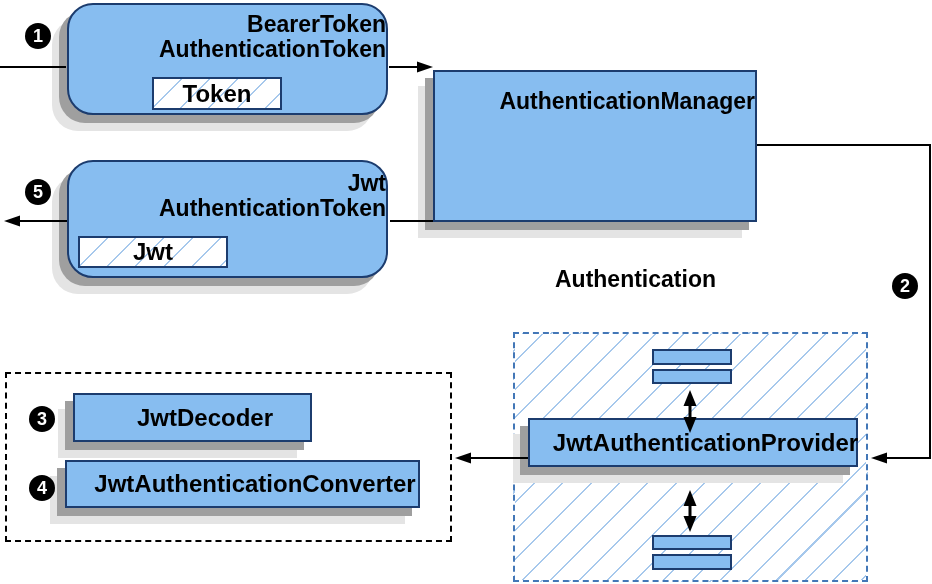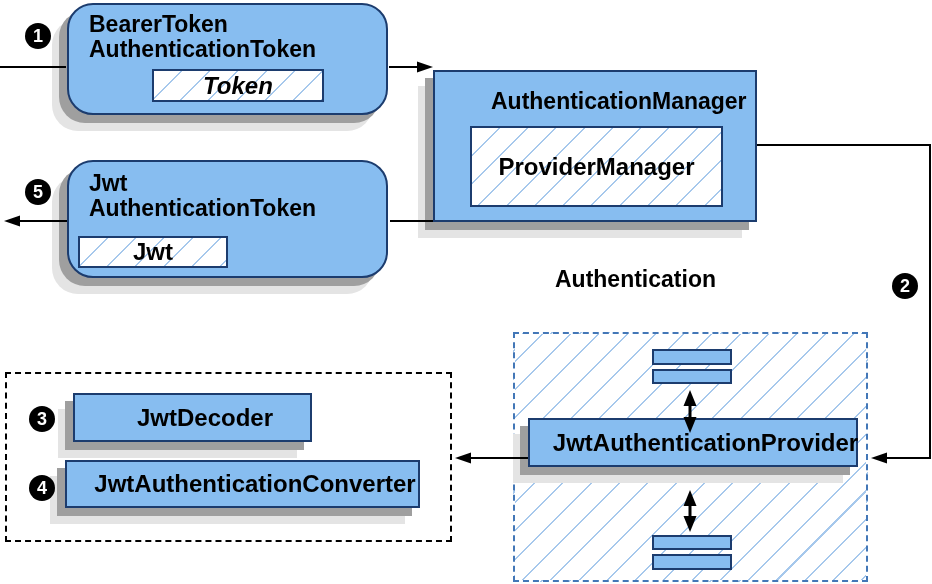--- a/index.html
+++ b/index.html
@@ -19,21 +19,21 @@
   .node {
     position: absolute;
     background: #87bdf0;
     border: 2px solid #1c3c6e;
     box-shadow: -8px 8px 0 #9f9f9f, -15px 16px 0 #e4e4e4;
     z-index: 10;
   }
   .rounded { border-radius: 26px; }
 
   .node-title {
-    text-align: left;
+    text-align: right;
     font-size: 23px;
     line-height: 25px;
     margin-left: 20px;
   }
 
   
   .hatch-field {
     position: absolute;
     border: 2px solid #1c3c6e;
     background: repeating-linear-gradient(135deg, #ffffff 0 18.5px, #a6c8ec 18.5px 20px);
@@ -105,21 +105,21 @@
     z-index: 50;
     pointer-events: none;
   }
 
   
   .bearer-node   { left: 67px;  top: 3px;   width: 321px; height: 112px; padding-top: 7px; }
   .authmgr-node  { left: 433px; top: 70px;  width: 324px; height: 152px; }
   .authmgr-title { margin-top: 17px; padding-left: 36px; }
   .jwt-node      { left: 67px;  top: 160px; width: 321px; height: 118px; padding-top: 9px; }
 
-  .token-field      { left: 152px; top: 69px;  width: 172px; height: 33px; font-style: italic; }
+  .token-field      { left: 152px; top: 77px;  width: 130px; height: 33px; }
   .providermanager-field { left: 470px; top: 126px; width: 253px; height: 81px; }
   .jwtfield         { left: 78px;  top: 236px; width: 150px; height: 32px; }
   .authorities-field{ left: 237px; top: 236px; width: 138px; height: 32px; font-size: 23px; }
 
   .provider-node { left: 528px; top: 418px; width: 330px; height: 49px; font-size: 24px; }
   .decoder-node  { left: 73px;  top: 393px; width: 239px; height: 49px; font-size: 24px; }
   .converter-node{ left: 65px;  top: 460px; width: 355px; height: 48px; font-size: 24px; text-align: right; }
 
   .bar-1 { left: 652px; top: 349px; }
   .bar-2 { left: 652px; top: 369px; height: 15px; }
@@ -143,21 +143,20 @@
 
   <div class="node rounded bearer-node">
     <div class="node-title">BearerToken</div>
     <div class="node-title">AuthenticationToken</div>
   </div>
   <div class="hatch-field token-field">Token</div>
 
   <div class="node authmgr-node">
     <div class="node-title authmgr-title">AuthenticationManager</div>
   </div>
-  <div class="hatch-field providermanager-field">ProviderManager</div>
 
   <div class="node rounded jwt-node">
     <div class="node-title">Jwt</div>
     <div class="node-title">AuthenticationToken</div>
   </div>
   <div class="hatch-field jwtfield">Jwt</div>
 
   <div class="providers-heading">
     <div>Authentication</div>
   </div>

